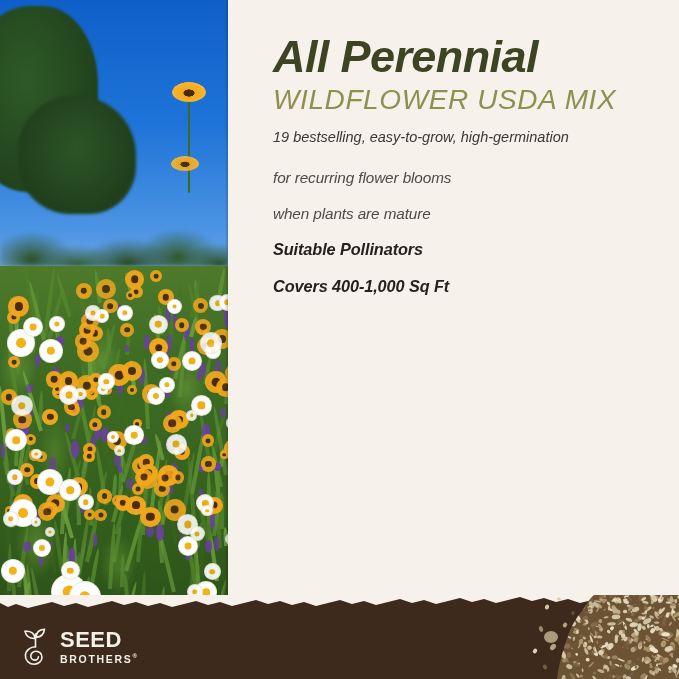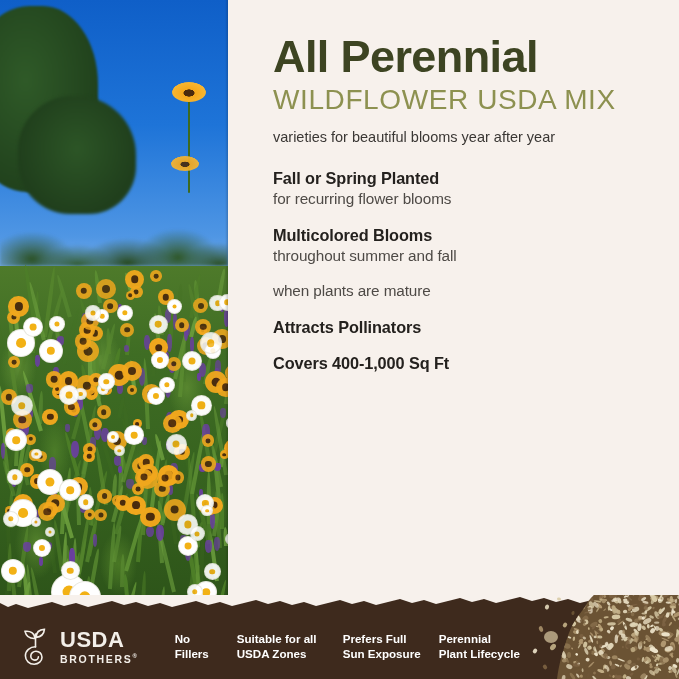--- a/index.html
+++ b/index.html
@@ -85,21 +85,21 @@
     position:absolute; width:34px; height:20px;
     background:radial-gradient(ellipse at 50% 55%,#4a2a0d 0%,#4a2a0d 22%,#f5a81b 24%,#f7b632 70%,#f7b63200 72%);
     border-radius:50%;
   }
   #photo .edgeshade {
     position:absolute; right:0; top:0; width:3px; height:100%;
     background:linear-gradient(90deg,#00000000,#0000002e);
   }
 
   
-  #content { position:absolute; left:228px; top:0; right:0; bottom:0; padding:0 0 12px 45px; }
+  #content { position:absolute; left:228px; top:0; right:0; bottom:0; padding:0 0 12px 45px;font-style:italic; }
   .title {
     font-size:45px; font-weight:bold; color:#3d4422;
     letter-spacing:-0.6px; line-height:1.02; margin-top:34px;
   }
   .subtitle {
     font-size:28px; color:#8d9150; letter-spacing:0.6px;
     line-height:1.1; margin-top:5px; font-weight:400;
   }
   .desc {
     font-size:14.5px; color:#3a3734; line-height:1.48; margin-top:11px;
@@ -563,37 +563,32 @@
         <div class="f daisy" style="left:4.0px;top:511.7px;width:14.2px;height:14.2px;opacity:0.91"></div>
       </div>
 
     <div class="edgeshade"></div>
   </div>
 
   <div id="content">
     <div class="title">All Perennial</div>
     <div class="subtitle">WILDFLOWER USDA MIX</div>
     <div class="desc">
-      <div>varieties for beautiful blooms year after year</div>
+      <div>19 bestselling, easy-to-grow, high-germination</div>
     </div>
 
     <div class="features">
       <div class="feat">
-        <div class="feat-h">Fall or Spring Planted</div>
         <div class="feat-s">for recurring flower blooms</div>
-      </div>
-      <div class="feat">
-        <div class="feat-h">Multicolored Blooms</div>
-        <div class="feat-s">throughout summer and fall</div>
       </div>
       <div class="feat">
         <div class="feat-s">when plants are mature</div>
       </div>
       <div class="feat">
-        <div class="feat-h">Attracts Pollinators</div>
+        <div class="feat-h">Suitable Pollinators</div>
       </div>
       <div class="feat">
         <div class="feat-h">Covers 400-1,000 Sq Ft</div>
       </div>
     </div>
   </div>
 
   <div id="footer">
     <svg id="tornedge" viewBox="0 0 679 18" preserveAspectRatio="none">
       <path fill="#f7f1ec" d="M0,0 H679 V6 L668,7 L660,4 L650,8 L638,5 L628,9 L616,6 L604,10 L592,6
@@ -611,43 +606,25 @@
             <path d="M17.5 21 C17.5 15 17.5 11 17.5 8"></path>
             <path d="M17.2 12.5 C12.5 12.8 8.2 10.6 7.0 5.4 C12.4 4.6 16.6 7.2 17.2 12.5 Z"></path>
             <path d="M18.0 11.4 C22.4 11.0 26.0 8.2 26.4 3.4 C21.4 3.6 18.2 6.6 18.0 11.4 Z"></path>
             <path d="M17.5 20.8 C12.0 20.8 7.4 24.6 7.4 29.8 C7.4 34.6 11.3 38.2 16.2 38.2
                      C20.5 38.2 24.0 35.2 24.0 31.3 C24.0 27.8 21.3 25.2 18.0 25.2
                      C15.1 25.2 12.8 27.4 12.8 30.0 C12.8 32.3 14.6 34.1 16.8 34.1
                      C18.8 34.1 20.4 32.6 20.4 30.8"></path>
           </g>
         </svg>
         <div class="logo-words">
-          <div class="logo-eden">USDA</div>
+          <div class="logo-eden">SEED</div>
           <div class="logo-bro"><span>BROTHERS</span><sup>®</sup></div>
         </div>
       </div>
 
-      <div class="badges">
-        <div class="badge b1">
-          <div>No</div>
-          <div>Fillers</div>
-        </div>
-        <div class="badge b2">
-          <div>Suitable for all</div>
-          <div>USDA Zones</div>
-        </div>
-        <div class="badge b3">
-          <div>Prefers Full</div>
-          <div>Sun Exposure</div>
-        </div>
-        <div class="badge b4">
-          <div>Perennial</div>
-          <div>Plant Lifecycle</div>
-        </div>
-      </div>
     </div>
 
     <svg id="seedpile" viewBox="0 0 150 124">
       <defs>
         <clipPath id="pileclip">
           <path d="M150,124 L150,2 C140,6 132,3 124,10 C116,4 108,12 100,16
                    C92,22 84,20 78,30 C70,36 62,40 56,52 C48,62 42,70 38,84
                    C34,96 30,108 28,124 Z"></path>
         </clipPath>
       </defs>

